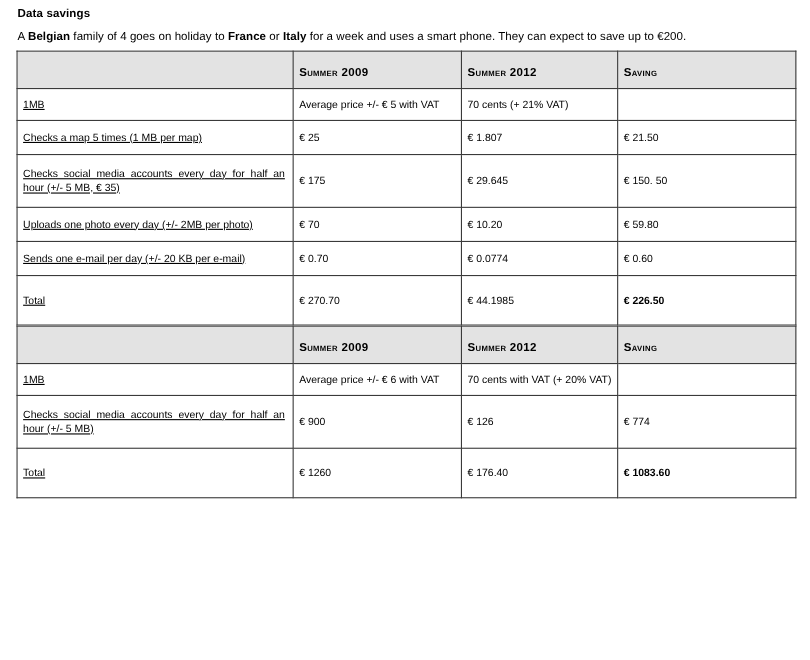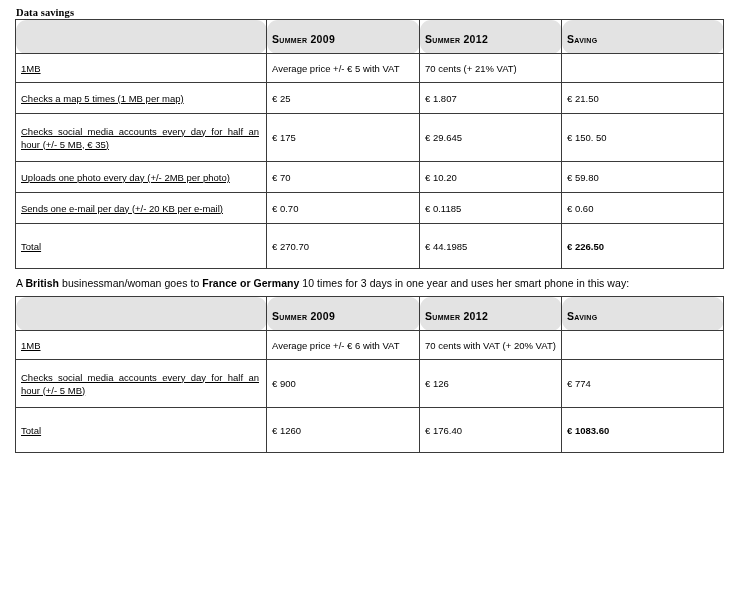--- a/index.html
+++ b/index.html
@@ -24,21 +24,20 @@
     padding: 4px 14px 0 14px;
     background: #ffffff;
   }
 
   .doc-title {
     font-size: 10.5px;
     font-weight: bold;
     line-height: 13px;
     margin: 2px 0 0 2px;
     letter-spacing: 0.1px;
-    font-family: Liberation Serif, serif;
   }
 
   .example-label {
     font-size: 10.5px;
     font-weight: bold;
     line-height: 13px;
     margin: 9px 0 0 34px;
     letter-spacing: 0.1px;
   }
 
@@ -77,21 +76,20 @@
   table.savings thead th {
     background: #e3e3e3;
     height: 34px;
     font-weight: bold;
     text-align: left;
     font-variant: small-caps;
     font-size: 10.5px;
     letter-spacing: 0.3px;
     vertical-align: middle;
     padding-top: 10px;
-    border-radius: 11px;
   }
 
   table.savings td.desc {
     text-align: justify;
     text-align-last: left;
     -moz-text-align-last: left;
     padding-right: 7px;
     text-decoration: underline;
   }
 
@@ -102,20 +100,21 @@
 
   td.bold, .bold { font-weight: bold; }
 </style>
 </head>
 <body>
 
 <div class="page">
 
   <div class="doc-title">Data savings</div>
 
+  <div class="intro"><span>A </span><b>Belgian</b><span> family of 4 goes on holiday to </span><b>France</b><span> or </span><b>Italy</b><span> for a week and uses a smart phone. They can expect to save up to €200.</span></div>
   <table class="savings">
     <colgroup>
       <col class="c1">
         <col class="c2">
         <col class="c3">
         <col class="c4">
     </colgroup>
     <thead>
       <tr>
         <th></th>
@@ -145,33 +144,32 @@
         </tr>
         <tr class="r-short">
           <td class="desc">Uploads one photo every day (+/- 2MB per photo)</td>
           <td>€ 70</td>
           <td>€ 10.20</td>
           <td>€ 59.80</td>
         </tr>
         <tr class="r-short">
           <td class="desc">Sends one e-mail per day (+/- 20 KB per e-mail)</td>
           <td>€ 0.70</td>
-          <td>€ 0.1185</td>
+          <td>€ 0.0774</td>
           <td>€ 0.60</td>
         </tr>
         <tr class="r-total">
           <td class="desc">Total</td>
           <td>€ 270.70</td>
           <td>€ 44.1985</td>
           <td class=" bold">€ 226.50</td>
         </tr>
       </tbody>
   </table>
 
-  <div class="intro"><span>A </span><b>British</b><span> businessman/woman goes to </span><b>France or Germany</b><span> 10 times for 3 days in one year and uses her smart phone in this way:</span></div>
   <table class="savings">
     <colgroup>
       <col class="c1">
         <col class="c2">
         <col class="c3">
         <col class="c4">
     </colgroup>
     <thead>
       <tr>
         <th></th>

